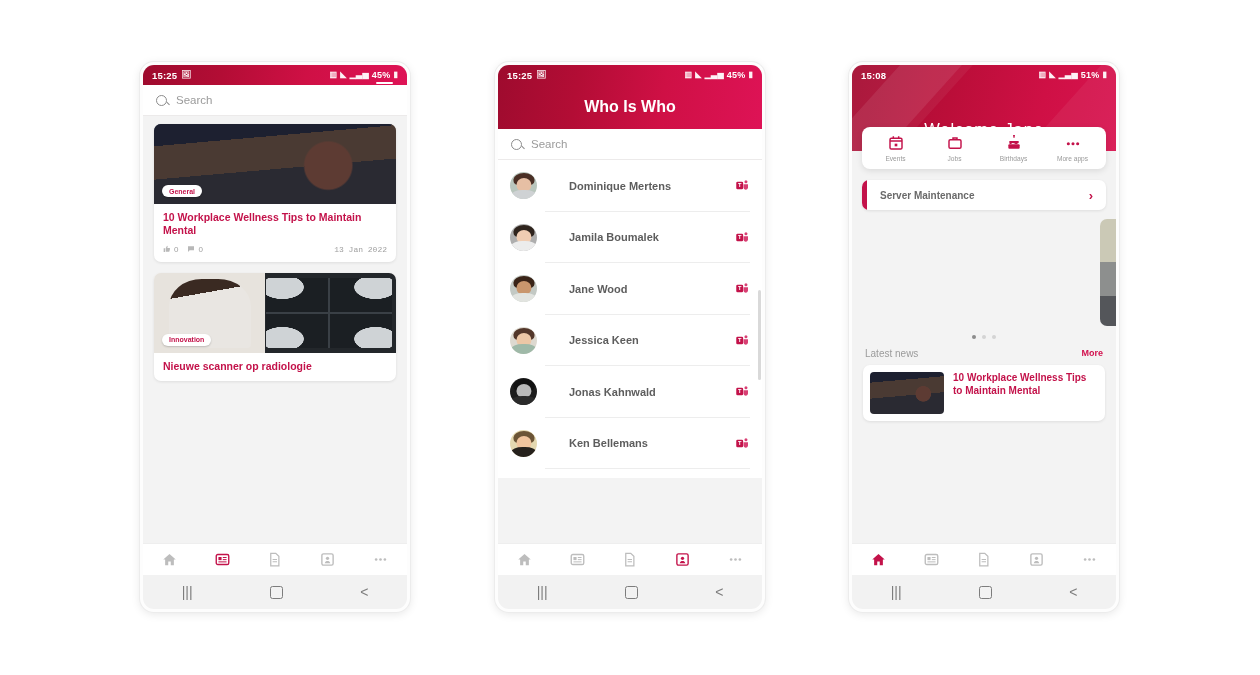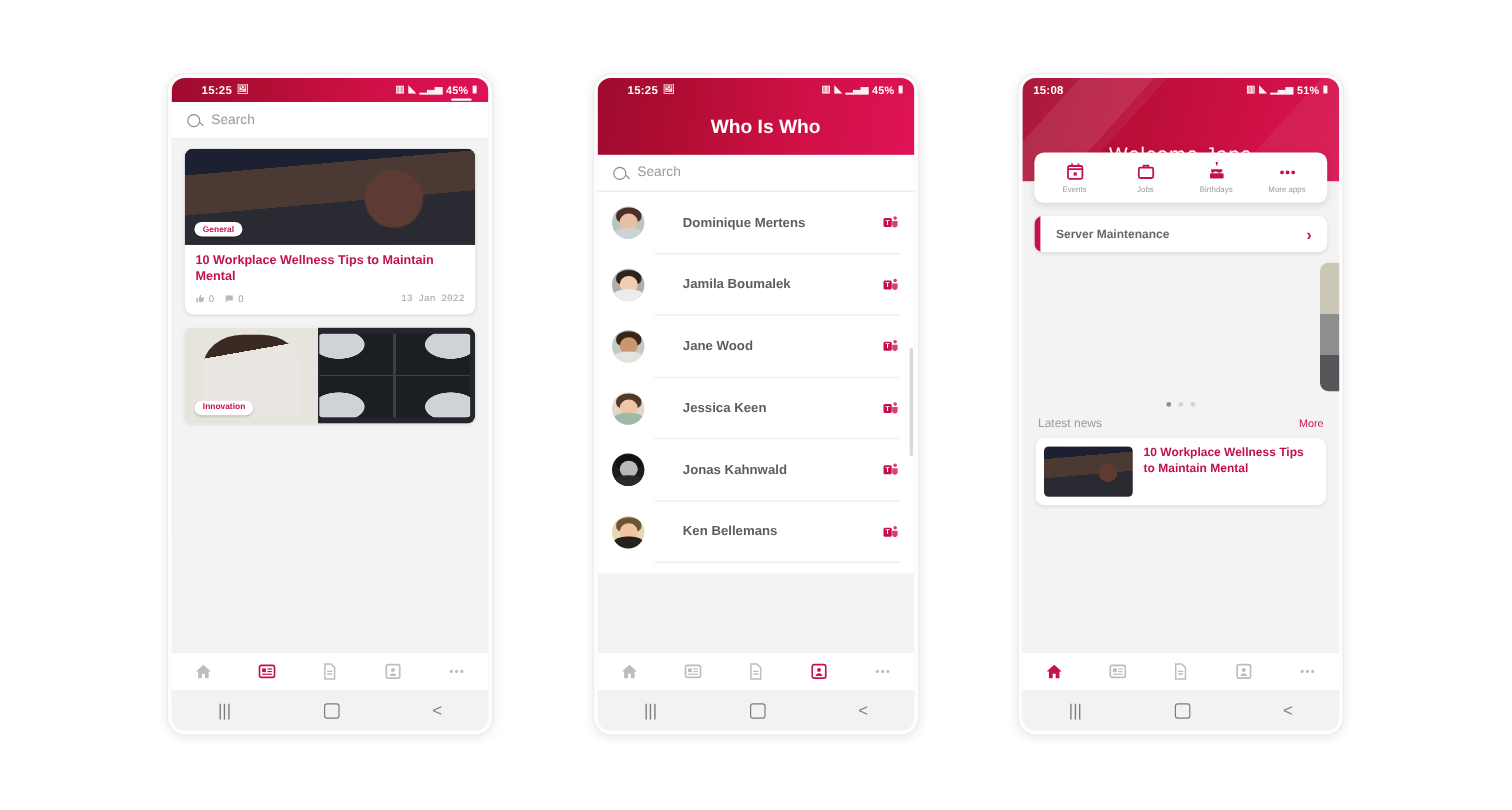--- a/index.html
+++ b/index.html
@@ -27,21 +27,21 @@
   
   .statusbar{height:20px;display:flex;align-items:center;
      justify-content:space-between;padding:0 9px;color:#fff;
      font-size:9.5px;font-weight:bold;letter-spacing:.2px;}
   .sb-left{display:flex;align-items:center;gap:4px;}
   .sb-right{display:flex;align-items:center;gap:3px;font-size:9px;}
   .sb-ic{font-size:8px;opacity:.95;line-height:1;}
 
   
   .header{position:relative;overflow:hidden;
-    background:linear-gradient(100deg,#9e0b2e 0%,#b30d35 30%,#cf1045 62%,#de1356 100%);padding-left:16px;}
+    background:linear-gradient(100deg,#9e0b2e 0%,#b30d35 30%,#cf1045 62%,#de1356 100%);}
   .hdr-title{height:44px;display:flex;align-items:center;justify-content:center;
     color:#fff;font-size:16px;font-weight:bold;position:relative;z-index:2;}
   .filter-ic{position:absolute;right:14px;top:14px;z-index:3;cursor:pointer;}
   .filter-ic i{display:block;background:#fff;height:1.8px;border-radius:1px;margin:3px auto;}
   .filter-ic i:nth-child(1){width:17px;}
   .filter-ic i:nth-child(2){width:11px;}
   .filter-ic i:nth-child(3){width:5px;}
 
   
   .searchbar{height:30px;background:#fff;display:flex;align-items:center;
@@ -156,21 +156,21 @@
      font-size:10px;font-weight:bold;line-height:1.25;}
   .cdate{position:absolute;left:10px;bottom:9px;color:#e2e2e2;font-size:7.5px;}
   .cpeek{position:absolute;top:0;left:248px;width:30px;height:107px;border-radius:7px;
      background:linear-gradient(180deg,#cbc9b6 0 40%,#8d8f8e 40% 72%,#54565a 72% 100%);}
   .dots{display:flex;gap:6px;justify-content:center;margin-top:9px;}
   .dot{width:4px;height:4px;border-radius:50%;background:#d4d4d4;}
   .dot.on{background:#8c8c8c;}
   .latestrow{display:flex;justify-content:space-between;
      padding:9px 13px 4px 13px;}
   .latest-lab{color:#9b9b9b;font-size:10px;}
-  .more-lab{color:#d2114e;font-size:9px;font-weight:normal;cursor:pointer;}
+  .more-lab{color:#d2114e;font-size:9px;font-weight:bold;cursor:pointer;}
   .lastcard{margin:2px 11px 0 11px;background:#fff;border-radius:7px;
      box-shadow:0 1px 3px rgba(0,0,0,.09);display:flex;padding:7px;gap:9px;height:42px;overflow:hidden;}
   .lc-img{width:74px;height:42px;border-radius:4px;flex:none;}
   .lc-title{color:#c3124a;font-size:10px;font-weight:bold;line-height:1.28;}
 </style>
 </head>
 <body>
 
 <div class="stage">
 
@@ -229,20 +229,23 @@
               <span class="meta-date">13 Jan 2022</span>
             </div>
           </div>
         </div>
 
         <div class="card">
           <div class="card-img img-scan">
             <span class="img-scan-person"></span>
             <span class="badge">Innovation</span>
           </div>
+          <div class="card-body">
+            <div class="card-title">Nieuwe scanner op radiologie</div>
+          </div>
         </div>
 
       </div>
     </div>
 
     <div class="botnav">
       <div class="nav-i">
         <svg viewBox="0 0 24 24" fill="#bdbdbd">
             <path d="M12 3 2 12h3v9h5v-6h4v6h5v-9h3z"></path>
           </svg>

